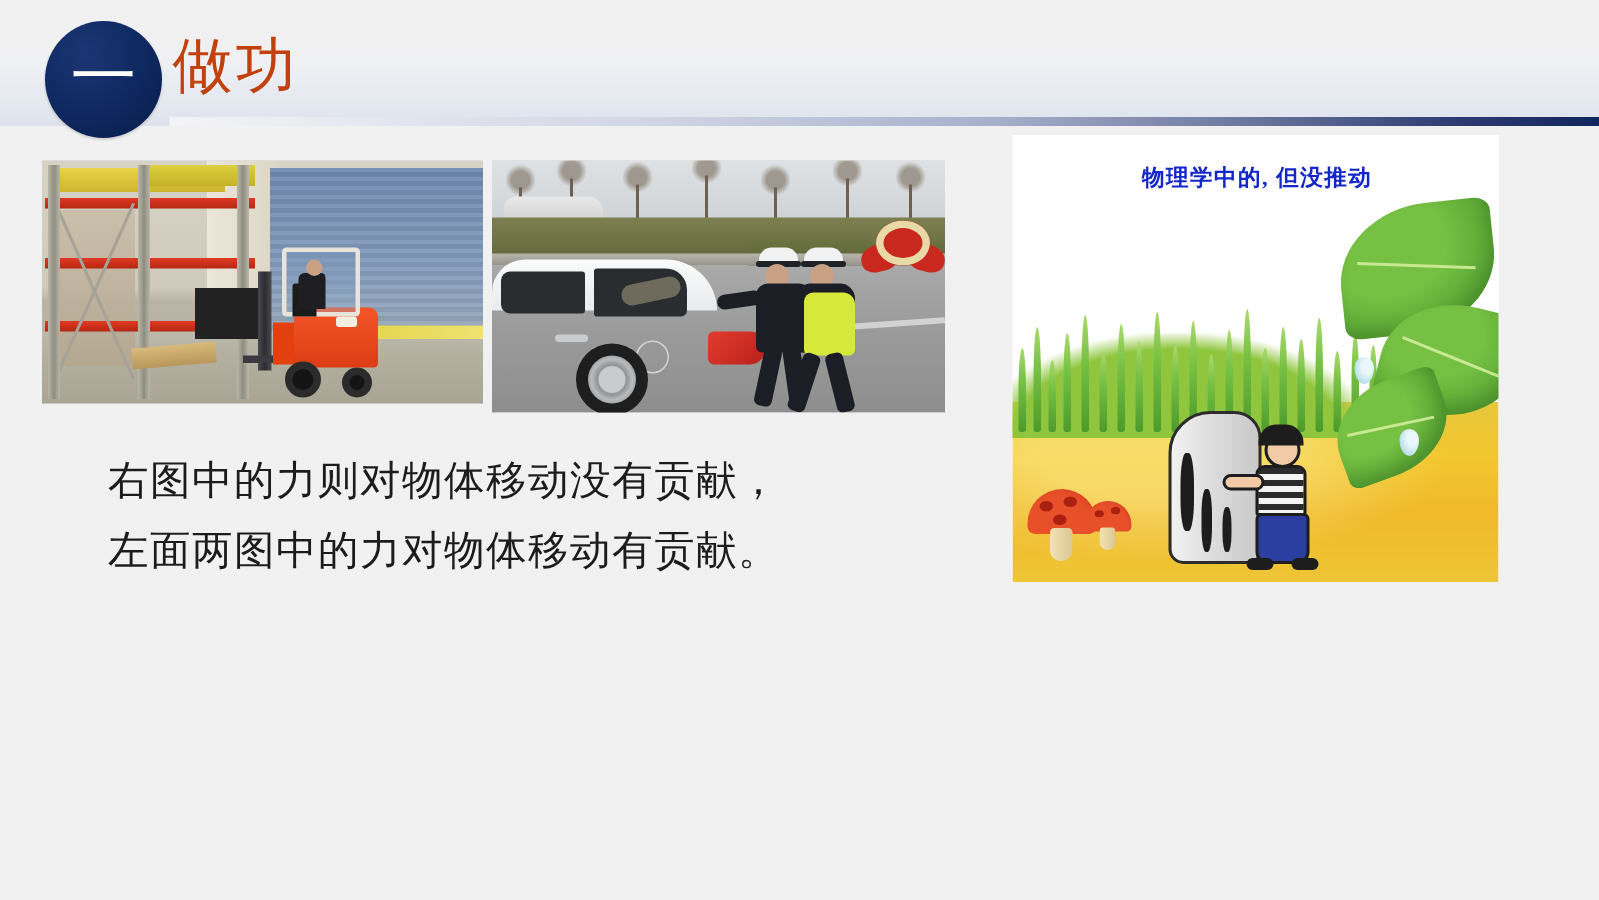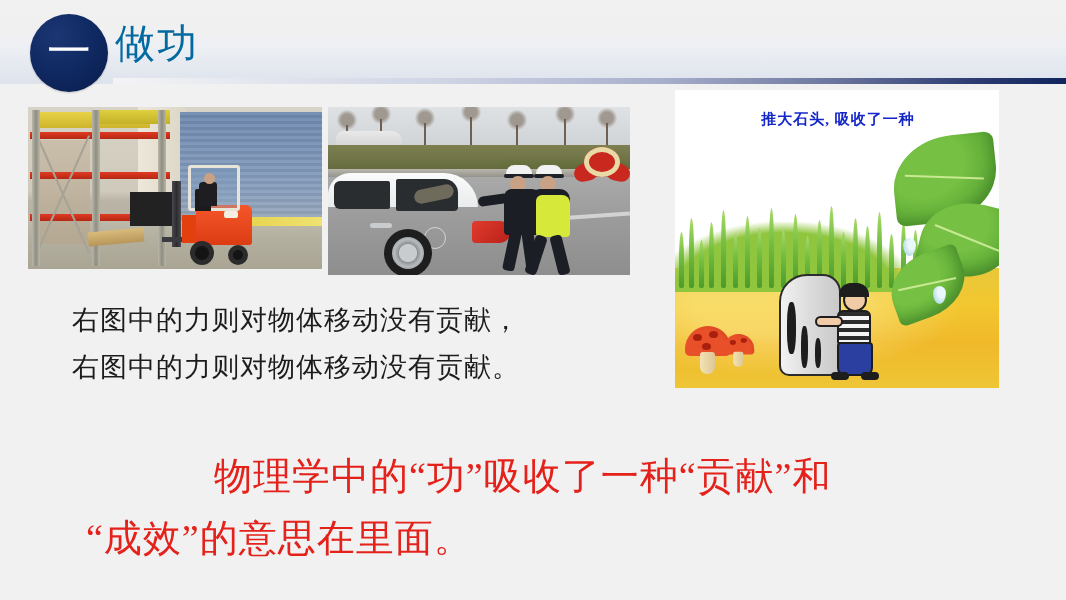--- a/index.html
+++ b/index.html
@@ -70,22 +70,22 @@
     font-weight: 400;
     padding-bottom: 2px;
     box-sizing: border-box;
   }
   .header-title {
     position: absolute;
     left: 115px;
     top: 16px;
     font-size: 40px;
     line-height: 56px;
-    color: #0369a1;
-    font-family: Liberation Serif, serif;
+    color: #c2410c;
+    font-family: Liberation Sans, sans-serif;
     letter-spacing: 2px;
     white-space: nowrap;
     text-align: center;
   }
 
   
   .photo {
     position: absolute;
     overflow: hidden;
     background: #cfcfcf;
@@ -598,27 +598,23 @@
       <div class="pants"></div>
       <div class="foot" style="left:0px"></div>
       <div class="foot" style="left:30px"></div>
       <div class="shirt"></div>
       <div class="arm"></div>
       <div class="head"></div>
       <div class="hair"></div>
     </div>
 
     <div class="ct-text">
-      <div>推大石头, 吸收了一种</div>
+      <div>物理学中的, 但没推动</div>
     </div>
   </div>
 
   <div class="body-text">
     <div>右图中的力则对物体移动没有贡献，</div>
-    <div>右图中的力则对物体移动没有贡献。</div>
+    <div>左面两图中的力对物体移动有贡献。</div>
   </div>
 
-  <div class="red-text">
-    <div class="red-line1">物理学中的“功”吸收了一种“贡献”和</div>
-    <div class="red-line2">“成效”的意思在里面。</div>
-  </div>
 
 </div>
 
 </body></html>

